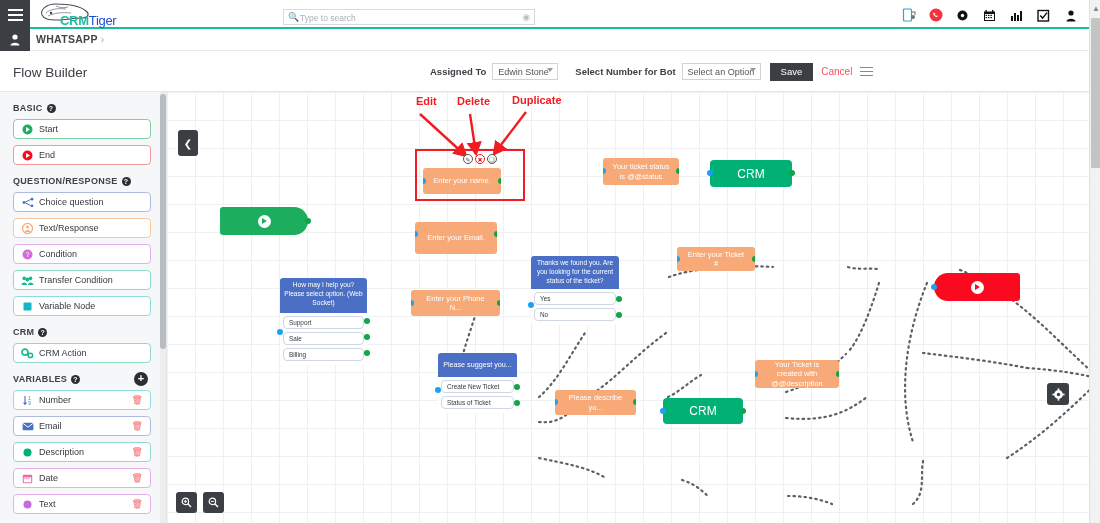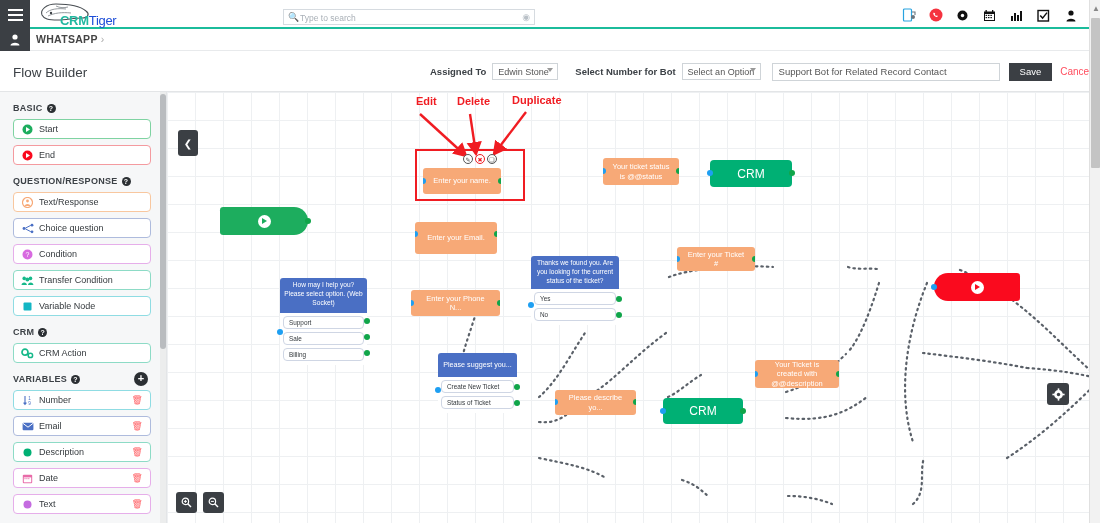--- a/index.html
+++ b/index.html
@@ -206,23 +206,20 @@
     <span class="lbl">Assigned To</span>
     <div class="sel" style="width:66px">
       <span>Edwin Stone</span>
       <span class="cv"></span>
     </div>
     <span class="lbl" style="margin-left:17px">Select Number for Bot</span>
     <div class="sel" style="width:79px">
       <span>Select an Option</span>
       <span class="cv"></span>
     </div>
-    <div class="txtin" style="width:228px;margin-left:11px">
-      <span>Support Bot for Related Record Contact</span>
-    </div>
     <div class="btn-save" style="margin-left:9px">Save</div>
     <div class="btn-cancel">Cancel</div>
     <div class="burger-sm">
         <span></span>
         <span></span>
         <span></span>
       </div>
   </div>
 </div>
 
@@ -248,40 +245,40 @@
           <path d="M4 3 l4 2.5 -4 2.5z" fill="#fff"></path>
         </svg>
       </span>
     <span>End</span>
   </div>
 
   <div class="sb-sect">
     <span>QUESTION/RESPONSE</span>
     <span class="qmark">?</span>
   </div>
-  <div class="node-btn" style="border-color:#f8c79f">
-    <span class="ni">
-        <svg width="11" height="11" viewBox="0 0 11 11">
-          <circle cx="5.5" cy="5.5" r="5" fill="none" stroke="#f7a977" stroke-width="1.2"></circle>
-          <circle cx="5.5" cy="4" r="1.4" fill="#f7a977"></circle>
-          <path d="M2.8 9 C2.8 6.3 8.2 6.3 8.2 9 Z" fill="#f7a977"></path>
-        </svg>
-      </span>
-    <span>Text/Response</span>
-  </div>
   <div class="node-btn" style="border-color:#aebbdd">
     <span class="ni">
         <svg width="12" height="11" viewBox="0 0 12 11">
           <circle cx="2" cy="5.5" r="1.4" fill="#4a6fc4"></circle>
           <circle cx="10" cy="2.2" r="1.4" fill="#4a6fc4"></circle>
           <circle cx="10" cy="8.8" r="1.4" fill="#4a6fc4"></circle>
           <path d="M3.3 5.2 L8.7 2.4 M3.3 5.8 L8.7 8.6" stroke="#4a6fc4" stroke-width="1"></path>
         </svg>
       </span>
     <span>Choice question</span>
+  </div>
+  <div class="node-btn" style="border-color:#f8c79f">
+    <span class="ni">
+        <svg width="11" height="11" viewBox="0 0 11 11">
+          <circle cx="5.5" cy="5.5" r="5" fill="none" stroke="#f7a977" stroke-width="1.2"></circle>
+          <circle cx="5.5" cy="4" r="1.4" fill="#f7a977"></circle>
+          <path d="M2.8 9 C2.8 6.3 8.2 6.3 8.2 9 Z" fill="#f7a977"></path>
+        </svg>
+      </span>
+    <span>Text/Response</span>
   </div>
   <div class="node-btn" style="border-color:#e6aeea">
     <span class="ni">
         <svg width="11" height="11" viewBox="0 0 11 11">
           <circle cx="5.5" cy="5.5" r="5" fill="#d86ae0"></circle>
           <text x="5.5" y="8" font-size="7" fill="#fff" text-anchor="middle" font-family="Liberation Sans">?</text>
         </svg>
       </span>
     <span>Condition</span>
   </div>

